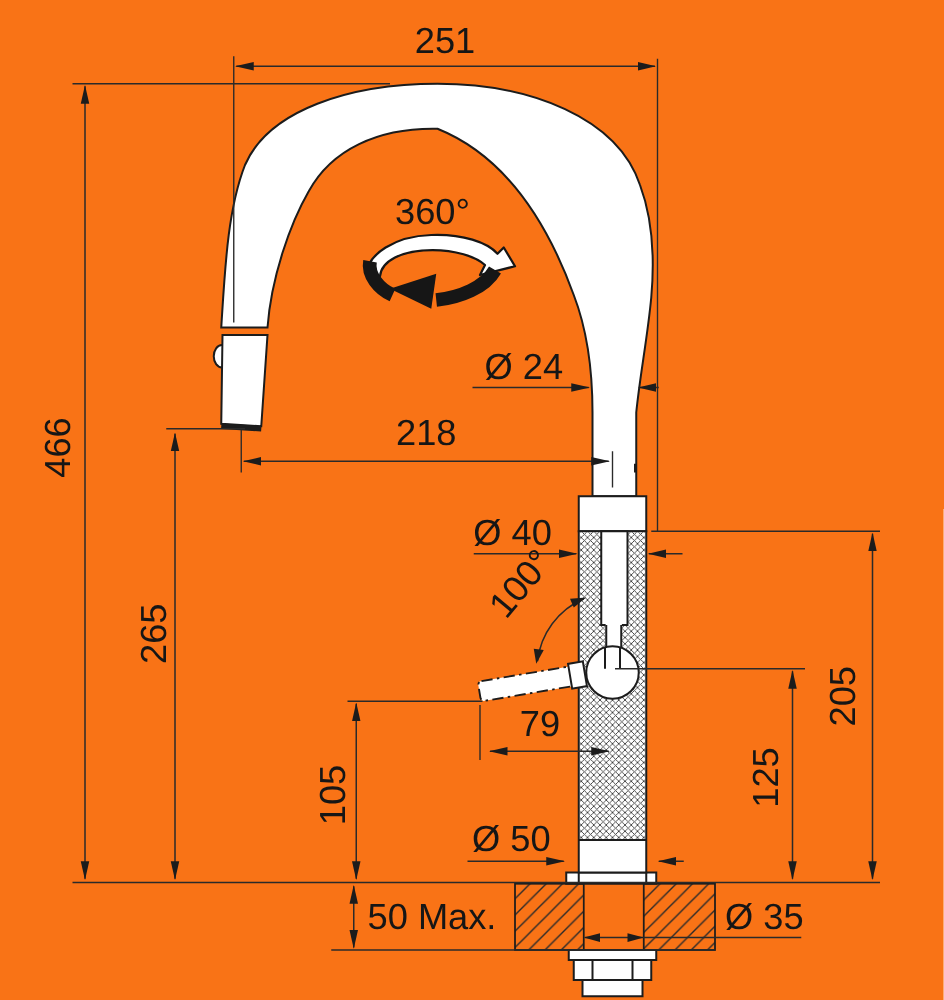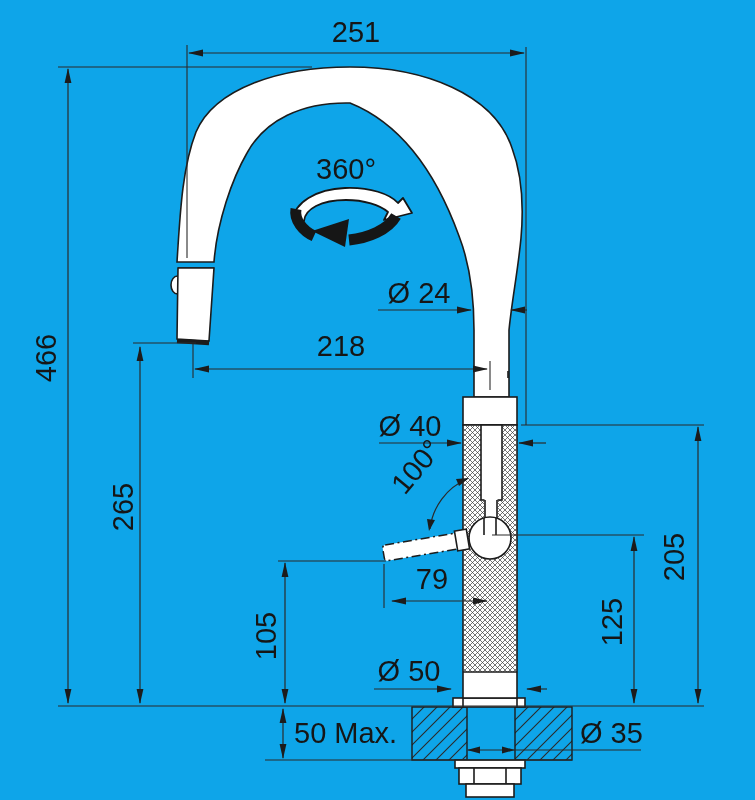--- a/index.html
+++ b/index.html
@@ -1,16 +1,16 @@
 <!DOCTYPE html>
 <html><head>
 <meta charset="utf-8">
 <style>
   html,body{margin:0;padding:0;background:#fff;}
-  .canvas{position:relative;width:755px;height:800px;background:#0ea5e9;overflow:hidden;}
+  .canvas{position:relative;width:755px;height:800px;background:#f97316;overflow:hidden;}
   svg{display:block;}
   .dim-text{font-family:"Liberation Sans","DejaVu Sans",sans-serif;font-size:29px;fill:#161616;}
   .obj{stroke:#1c1c1c;stroke-width:1.6;fill:none;}
   .objw{stroke:#1c1c1c;stroke-width:1.6;fill:#ffffff;}
   .dln{stroke:#2a2a2a;stroke-width:1.2;fill:none;}
   .ext{stroke:#2a2a2a;stroke-width:1.1;fill:none;}
   .arr{fill:#1c1c1c;stroke:none;}
   .phantom{stroke:#1c1c1c;stroke-width:1.5;fill:#ffffff;stroke-dasharray:9 3.5 2 3.5;}
 </style>
 </head>

